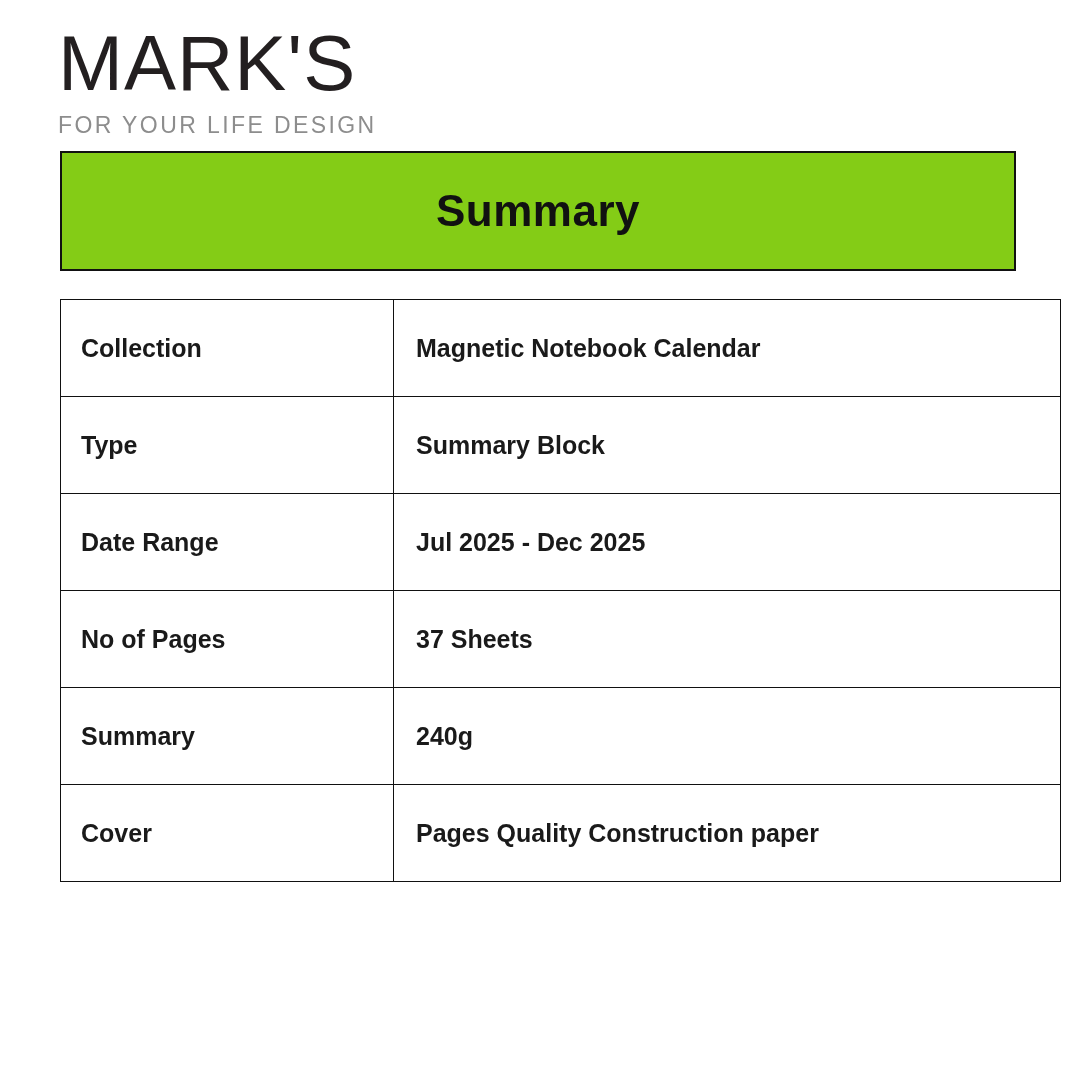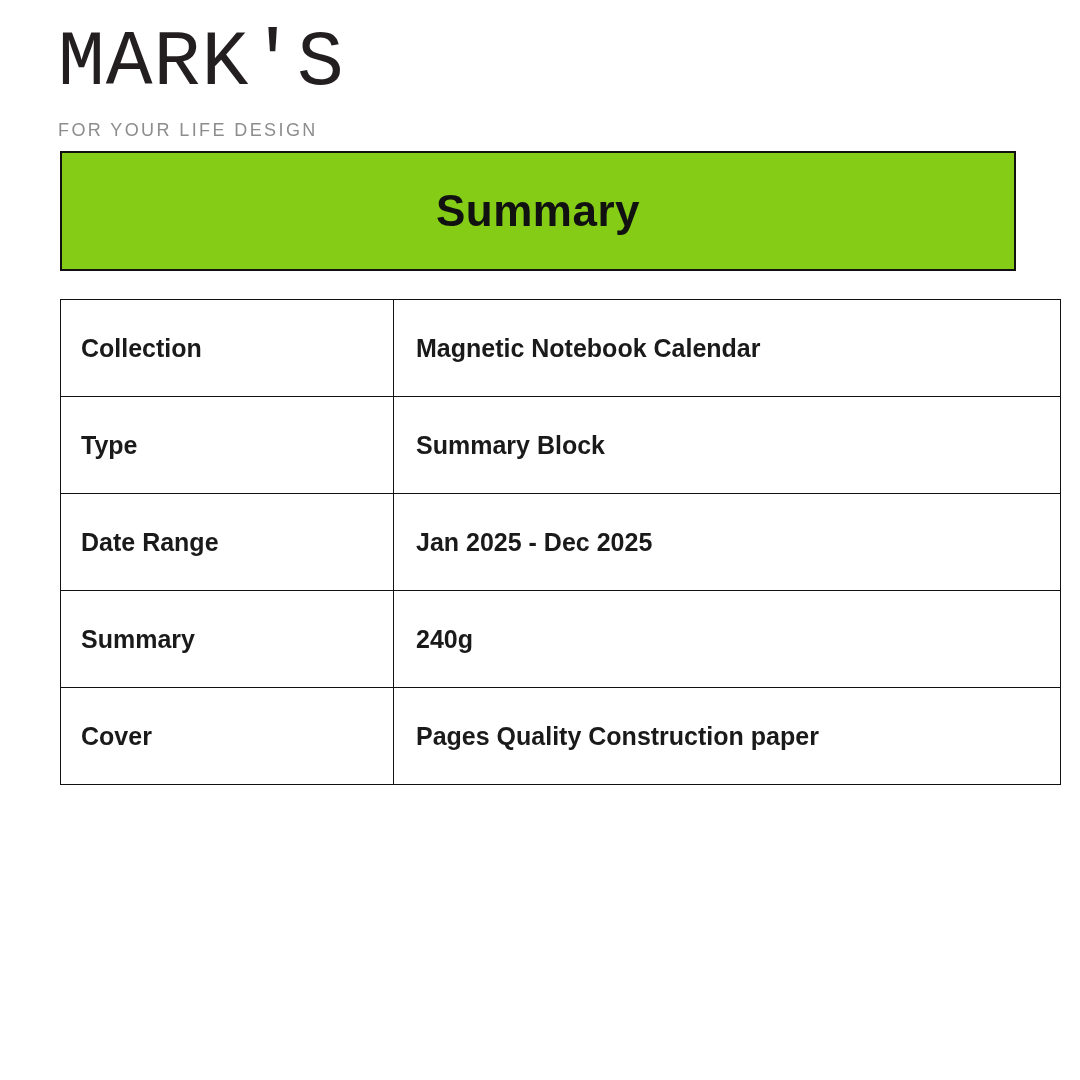--- a/index.html
+++ b/index.html
@@ -30,23 +30,23 @@
   .brand-word {
     font-family: "Liberation Sans", sans-serif;
     font-size: 78px;
     line-height: 0.95;
     letter-spacing: 1px;
     font-weight: 400;
     color: #231f20;
     white-space: nowrap;
   }
   .brand-tagline {
-    margin-top: 20px;
+    margin-top: 12px;
     font-family: "Liberation Sans", sans-serif;
-    font-size: 18px;
+    font-size: 23px;
     letter-spacing: 2.4px;
     color: #8d8d8d;
     font-weight: 400;
     white-space: nowrap;
   }
 
   
   .banner {
     position: absolute;
     left: 60px;
@@ -92,41 +92,45 @@
     width: 644px;
     padding-left: 22px;
   }
 </style>
 </head>
 <body>
 
 <div class="page">
 
   <div class="brand">
-    <div class="brand-word" style="color: rgb(35, 31, 32); font-family: Liberation Mono, monospace;">MARK'S</div>
+    <div class="brand-word" style="color: rgb(35, 31, 32);">MARK'S</div>
     <div class="brand-tagline" style="color: rgb(141, 141, 141);">FOR YOUR LIFE DESIGN</div>
   </div>
 
   <div class="banner" style="background-color: #84cc16; border-color: rgb(17, 17, 17);">
     <div class="banner-title">Summary</div>
   </div>
 
   <table class="spec-table">
     <tbody>
       <tr>
         <td class="label">Collection</td>
         <td class="value">Magnetic Notebook Calendar</td>
       </tr>
       <tr>
         <td class="label">Type</td>
         <td class="value">Summary Block</td>
       </tr>
       <tr>
         <td class="label">Date Range</td>
-        <td class="value">Jan 2025 - Dec 2025</td>
+        <td class="value">Jul 2025 - Dec 2025</td>
+      </tr>
+      <tr>
+        <td class="label">No of Pages</td>
+        <td class="value">37 Sheets</td>
       </tr>
       <tr>
         <td class="label">Summary</td>
         <td class="value">240g</td>
       </tr>
       <tr>
         <td class="label">Cover</td>
         <td class="value">Pages Quality Construction paper</td>
       </tr>
     </tbody>

